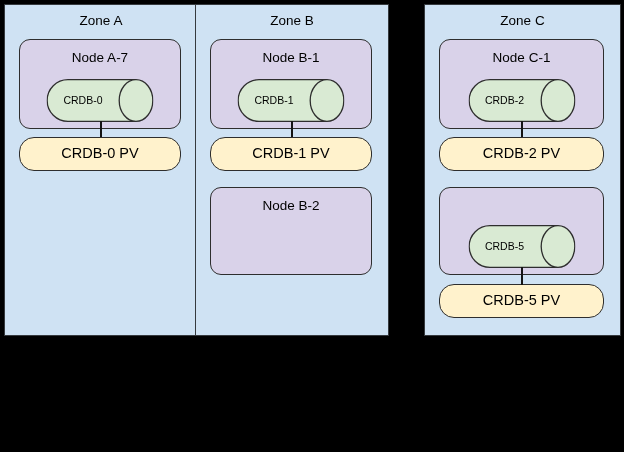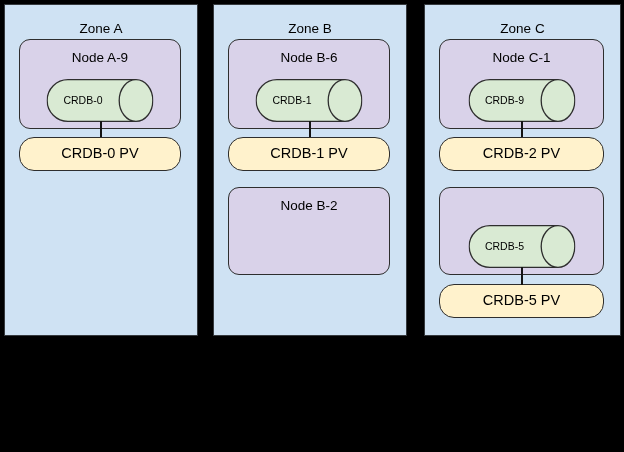--- a/index.html
+++ b/index.html
@@ -16,31 +16,30 @@
     color: #000;
   }
   .zone {
     position: absolute;
     top: 4px; height: 332px;
     background: #cfe2f3;
     border: 1.6px solid #363a3e;
     box-sizing: border-box;
   }
   .zone-a { left: 4px;   width: 194px; }
-  .zone-b { left: 213px; width: 194px; }
+  .zone-b { left: 195px; width: 194px; }
   .zone-c { left: 424px; width: 197px; }
 
   .zone-label {
     position: absolute;
     top: 7px; left: 0; right: 0;
     text-align: center;
     font-size: 13.5px;
     line-height: 17px;
     color: #000;
-    margin-top: 8px;
   }
   .node {
     position: absolute;
     left: 14px; right: 16px;
     background: #d9d2e9;
     border: 1.3px solid #2e2e2e;
     border-radius: 11px;
     box-sizing: border-box;
   }
   .node-1 { top: 34px;  height: 90px; }
@@ -104,38 +103,38 @@
 </style>
 </head>
 <body>
 
 <div class="stage">
 
   <section class="zone zone-a">
     <div class="zone-label">Zone A</div>
 
     <div class="node node-1">
-      <div class="node-label">Node A-9</div>
+      <div class="node-label">Node A-7</div>
       <div class="cylinder">
         <svg width="107" height="43" viewBox="0 0 107 43" aria-hidden="true">
           <path d="M 89.5 0.65 L 21.5 0.65 A 20.85 20.85 0 0 0 21.5 42.35 L 89.5 42.35"></path>
           <ellipse cx="89.5" cy="21.5" rx="16.8" ry="20.85"></ellipse>
         </svg>
         <span class="cyl-label">CRDB-0</span>
       </div>
     </div>
     <div class="connector connector-1"></div>
     <div class="pv pv-1">CRDB-0 PV</div>
   </section>
 
   <section class="zone zone-b">
     <div class="zone-label">Zone B</div>
 
     <div class="node node-1">
-      <div class="node-label">Node B-6</div>
+      <div class="node-label">Node B-1</div>
       <div class="cylinder">
         <svg width="107" height="43" viewBox="0 0 107 43" aria-hidden="true">
           <path d="M 89.5 0.65 L 21.5 0.65 A 20.85 20.85 0 0 0 21.5 42.35 L 89.5 42.35"></path>
           <ellipse cx="89.5" cy="21.5" rx="16.8" ry="20.85"></ellipse>
         </svg>
         <span class="cyl-label">CRDB-1</span>
       </div>
     </div>
     <div class="connector connector-1"></div>
     <div class="pv pv-1">CRDB-1 PV</div>
@@ -148,21 +147,21 @@
   <section class="zone zone-c">
     <div class="zone-label">Zone C</div>
 
     <div class="node node-1">
       <div class="node-label">Node C-1</div>
       <div class="cylinder">
         <svg width="107" height="43" viewBox="0 0 107 43" aria-hidden="true">
           <path d="M 89.5 0.65 L 21.5 0.65 A 20.85 20.85 0 0 0 21.5 42.35 L 89.5 42.35"></path>
           <ellipse cx="89.5" cy="21.5" rx="16.8" ry="20.85"></ellipse>
         </svg>
-        <span class="cyl-label">CRDB-9</span>
+        <span class="cyl-label">CRDB-2</span>
       </div>
     </div>
     <div class="connector connector-1"></div>
     <div class="pv pv-1">CRDB-2 PV</div>
 
     <div class="node node-2">
       <div class="cylinder">
         <svg width="107" height="43" viewBox="0 0 107 43" aria-hidden="true">
           <path d="M 89.5 0.65 L 21.5 0.65 A 20.85 20.85 0 0 0 21.5 42.35 L 89.5 42.35"></path>
           <ellipse cx="89.5" cy="21.5" rx="16.8" ry="20.85"></ellipse>

